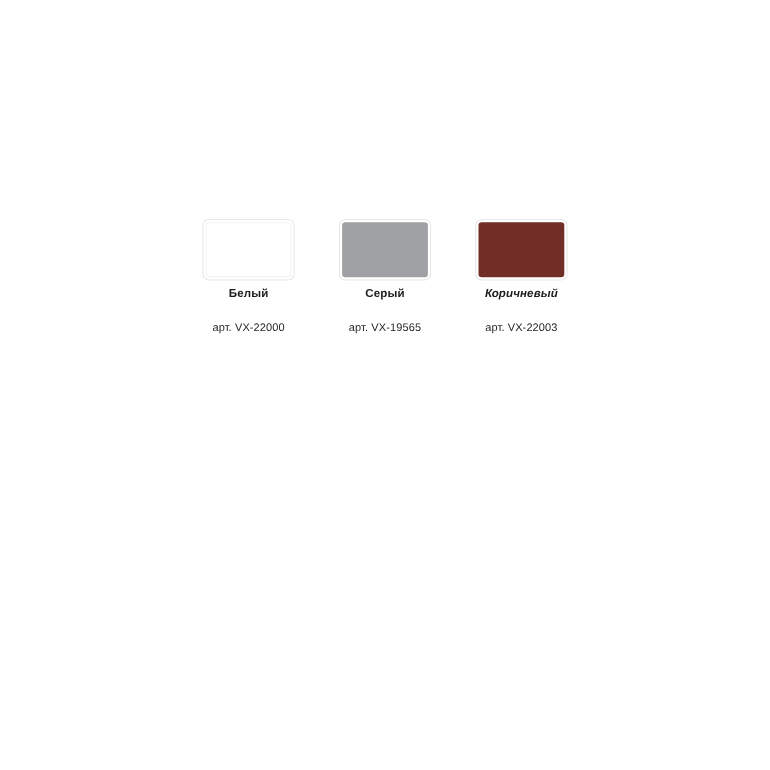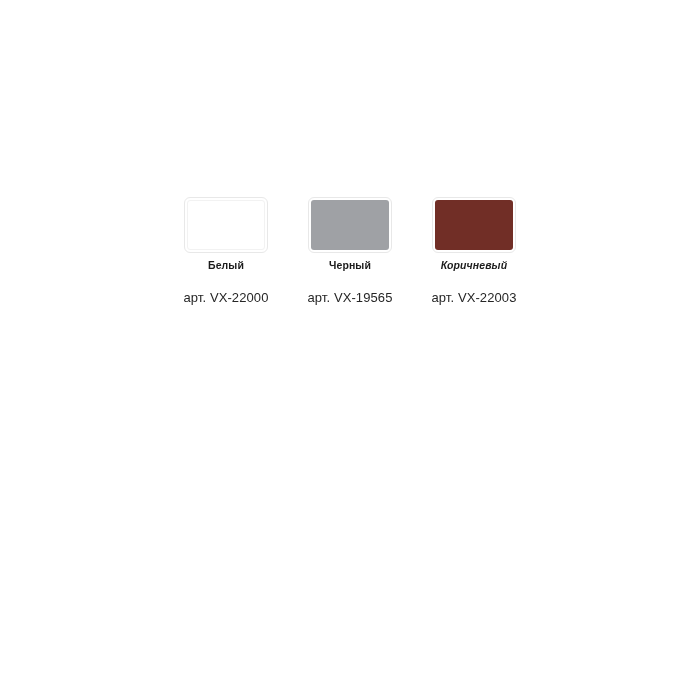--- a/index.html
+++ b/index.html
@@ -80,21 +80,21 @@
   .swatch-name {
     display: block;
     font-size: 10.5px;
     font-weight: bold;
     color: #1c1c1c;
     letter-spacing: 0.1px;
   }
 
   .swatch-article {
     display: block;
-    font-size: 13px;
+    font-size: 10px;
     font-weight: normal;
     color: #262626;
     letter-spacing: 0.1px;
     margin-top: 19px;
   }
 </style>
 </head>
 <body style="background: rgb(255, 255, 255);">
 
 <div class="canvas">
@@ -110,29 +110,29 @@
         <span class="swatch-article" style="color: rgb(38, 38, 38);">арт. VX-22000</span>
       </div>
     </div>
 
 
     <div class="swatch-item">
       <div class="swatch-chip-frame" style="border-color: rgb(232, 232, 232);">
         <div class="swatch-chip" style="background: rgb(159, 161, 165);"></div>
       </div>
       <div class="swatch-caption">
-        <span class="swatch-name" style="color: rgb(28, 28, 28);">Черный</span>
+        <span class="swatch-name" style="color: rgb(28, 28, 28);">Серый</span>
         <span class="swatch-article" style="color: rgb(38, 38, 38);">арт. VX-19565</span>
       </div>
     </div>
 
     <div class="swatch-item">
       <div class="swatch-chip-frame" style="border-color: rgb(232, 232, 232);">
         <div class="swatch-chip" style="background: rgb(113, 46, 38);"></div>
       </div>
       <div class="swatch-caption">
         <span class="swatch-name" style="color: rgb(28, 28, 28); font-style: italic;">Коричневый</span>
-        <span class="swatch-article" style="color: rgb(38, 38, 38); text-align: right;">арт. VX-22003</span>
+        <span class="swatch-article" style="color: rgb(38, 38, 38);">арт. VX-22003</span>
       </div>
     </div>
 
   </div>
 </div>
 
 </body></html>

